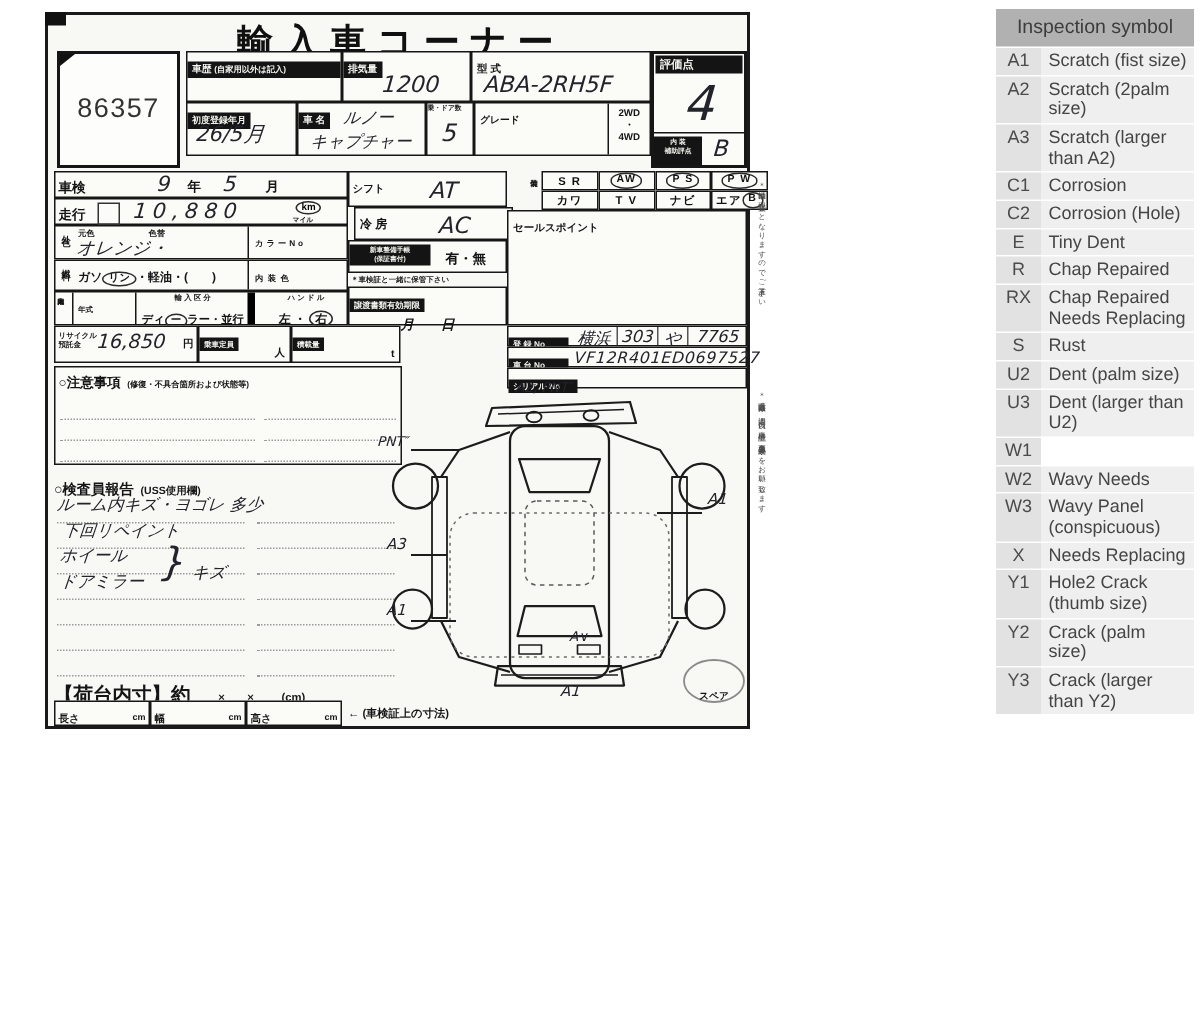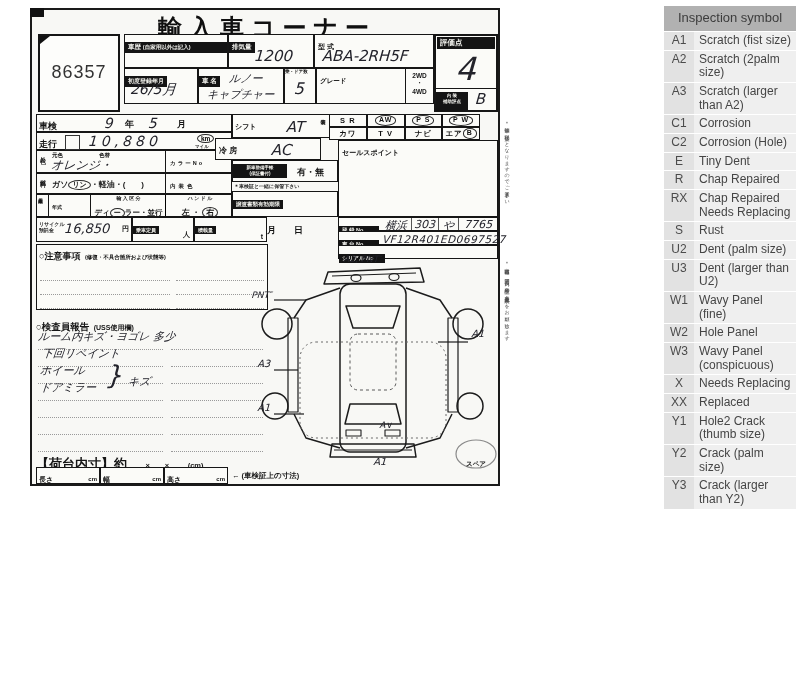--- a/index.html
+++ b/index.html
@@ -137,49 +137,49 @@
       <span class="vlab" style="position:absolute;left:1px;top:0px;font-size:4.5px;height:22px;letter-spacing:0;">輸入車用</span>
       <span class="abs" style="left:11px;top:0;width:42px;height:100%;border-left:1px solid #161616;">
         <span class="lbl" style="font-size:5px;margin-left:3px;">年式</span>
       </span>
       <span class="abs" style="left:53px;top:0;width:75px;height:100%;border-left:1px solid #161616;text-align:center;">
         <span class="lbl" style="display:block;font-size:5px;">輸 入 区 分</span>
         <span class="lbl" style="font-size:7.5px;">
           <span>ディ</span><span class="circ" style="font-size:7px;">ー</span><span>ラー・並行</span>
         </span>
       </span>
-      <span class="abs" style="left:128px;top:0;width:68px;height:100%;border-left:1px solid #000000;text-align:center;">
+      <span class="abs" style="left:128px;top:0;width:68px;height:100%;border-left:5px solid #000000;text-align:center;">
         <span class="lbl" style="display:block;font-size:5px;">ハ ン ド ル</span>
         <span class="lbl" style="font-size:8px;">
           <span>左 ・</span> <span class="circ" style="font-size:8px;">右</span>
         </span>
       </span>
     </div>
 
     <div class="abs box" style="left:200px;top:104px;width:106px;height:24px;">
       <span class="lbl" style="font-size:7px;margin-left:2px;">シフト</span>
       <span class="hw" style="position:absolute;left:54px;top:3px;font-size:15px;">AT</span>
     </div>
-    <div class="abs box" style="left:183px;top:128px;width:106px;height:22px;">
+    <div class="abs box" style="left:204px;top:128px;width:106px;height:22px;">
       <span class="lbl" style="font-size:8px;margin-left:3px;line-height:22px;">冷 房</span>
       <span class="hw" style="position:absolute;left:56px;top:2px;font-size:15px;">AC</span>
     </div>
     <div class="abs box" style="left:200px;top:150px;width:106px;height:22px;">
       <span class="bar" style="font-size:4.5px;line-height:1.3;width:48px;text-align:center;">
         <span>新車整備手帳</span><br><span>(保証書付)</span>
       </span>
       <span class="lbl" style="position:absolute;left:64px;top:5px;font-size:9px;">有・無</span>
     </div>
     <div class="abs" style="left:202px;top:173px;width:104px;font-size:5px;color:#222;font-weight:bold;">＊車検証と一緒に保管下さい</div>
     <div class="abs box" style="left:200px;top:181px;width:106px;height:26px;">
       <span class="bar" style="font-size:5.5px;">譲渡書類有効期限</span>
-      <div class="lbl" style="text-align:center;font-size:9px;margin-top:14px;">月　　日</div>
-    </div>
-
-    <div class="abs" style="left:288px;top:104px;width:160px;height:26px;">
+      <div class="lbl" style="text-align:center;font-size:9px;margin-top:0;font-style:italic;">月　　日</div>
+    </div>
+
+    <div class="abs" style="left:320px;top:104px;width:160px;height:26px;">
       <span class="vlab" style="position:absolute;left:0px;top:1px;font-size:5px;height:24px;letter-spacing:0;">装備</span>
       <div class="abs" style="left:9px;top:0;width:151px;height:26px;display:grid;grid-template-columns:repeat(4,1fr);grid-template-rows:13px 13px;">
         <div class="eqcell">S R</div>
         <div class="eqcell">
             <span class="circ" style="font-size:7px;">AW</span>
           </div>
         <div class="eqcell">
             <span class="circ" style="font-size:7px;">P S</span>
           </div>
         <div class="eqcell">
@@ -371,39 +371,34 @@
     <div class="lrow">
         <div class="lcode">U2</div>
         <div class="ldesc">Dent (palm size)</div>
       </div>
     <div class="lrow">
         <div class="lcode">U3</div>
         <div class="ldesc">Dent (larger than U2)</div>
       </div>
     <div class="lrow">
         <div class="lcode">W1</div>
-        <div class="ldesc">Wavy Panel (fine)</div>
       </div>
     <div class="lrow">
         <div class="lcode">W2</div>
-        <div class="ldesc">Hole Panel</div>
+        <div class="ldesc">Wavy Needs</div>
       </div>
     <div class="lrow">
         <div class="lcode">W3</div>
         <div class="ldesc">Wavy Panel (conspicuous)</div>
       </div>
     <div class="lrow">
         <div class="lcode">X</div>
         <div class="ldesc">Needs Replacing</div>
       </div>
     <div class="lrow">
-        <div class="lcode">XX</div>
-        <div class="ldesc">Replaced</div>
-      </div>
-    <div class="lrow">
         <div class="lcode">Y1</div>
         <div class="ldesc">Hole2 Crack (thumb size)</div>
       </div>
     <div class="lrow">
         <div class="lcode">Y2</div>
         <div class="ldesc">Crack (palm size)</div>
       </div>
     <div class="lrow">
         <div class="lcode">Y3</div>
         <div class="ldesc">Crack (larger than Y2)</div>

